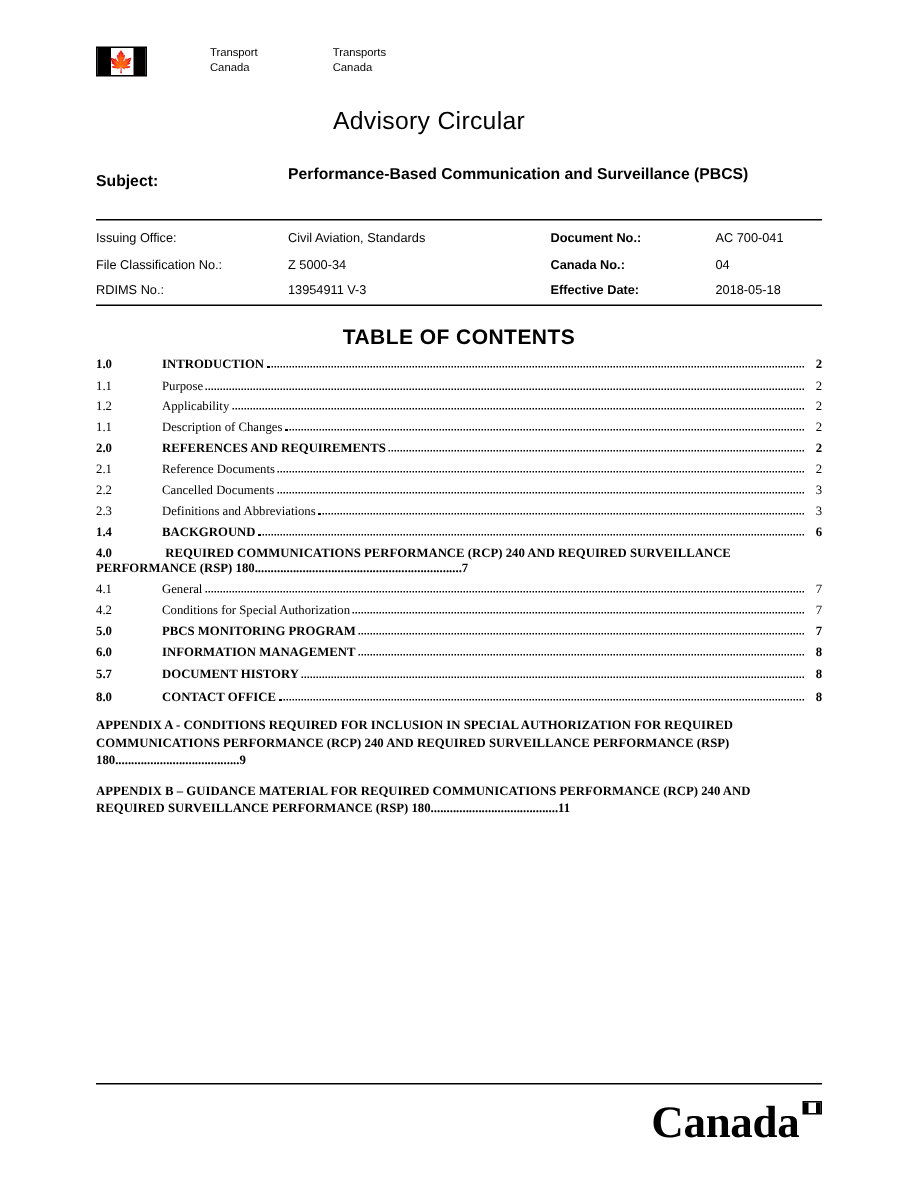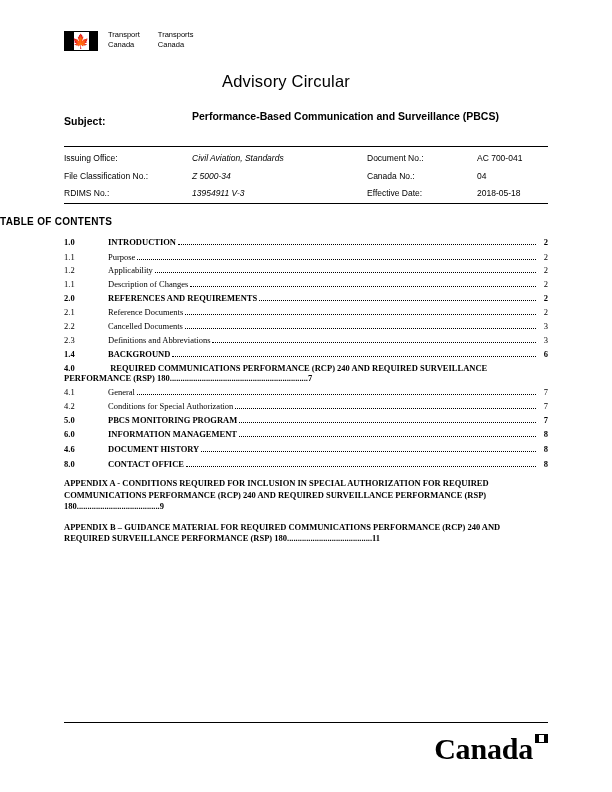--- a/index.html
+++ b/index.html
@@ -56,21 +56,21 @@
     font-size: 14px;
     line-height: 14px;
     color: #000000;
   }
   .wordmark {
     display: flex;
     font-size: 7.5px;
     line-height: 9.5px;
     color: #000000;
   }
-  .wordmark div { margin-right: 18px; }
+  .wordmark div { margin-right: 18px; margin-left: 32px; }
   .wordmark span { display: block; }
 
   
   .doc-title {
     position: absolute;
     top: 72px;
     left: 0;
     width: 572px;
     text-align: center;
     font-size: 16.5px;
@@ -112,31 +112,32 @@
     width: 484px;
     font-size: 8.5px;
     line-height: 11px;
   }
   .meta-row {
     display: flex;
     height: 17.5px;
     align-items: center;
   }
   .m-l1 { width: 128px; }
-  .m-l2 { width: 175px; font-style: italic; }
-  .m-l3 { width: 110px; }
+  .m-l2 { width: 175px; }
+  .m-l3 { width: 110px; font-weight: bold; }
   .m-l4 { width: 70px; }
 
   
   .toc-title {
     position: absolute;
     left: 0;
     top: 216px;
     width: 612px;
-    font-size: 10px;
+    text-align: center;
+    font-size: 14px;
     font-weight: bold;
     letter-spacing: 0.3px;
   }
   .toc {
     position: absolute;
     left: 64px;
     top: 235px;
     width: 484px;
     font-size: 8.5px;
     font-family: Liberation Serif, serif;
@@ -368,21 +369,21 @@
     </div>
 
     <div class="toc-entry lvl1">
       <span class="toc-num">6.0</span>
       <span class="toc-text">INFORMATION MANAGEMENT</span>
       <span class="toc-dots"></span>
       <span class="toc-page">8</span>
     </div>
 
     <div class="toc-entry lvl1">
-      <span class="toc-num">4.6</span>
+      <span class="toc-num">5.7</span>
       <span class="toc-text">DOCUMENT HISTORY</span>
       <span class="toc-dots"></span>
       <span class="toc-page">8</span>
     </div>
 
     <div class="toc-entry lvl1">
       <span class="toc-num">8.0</span>
       <span class="toc-text">CONTACT OFFICE</span>
       <span class="toc-dots"></span>
       <span class="toc-page">8</span>

